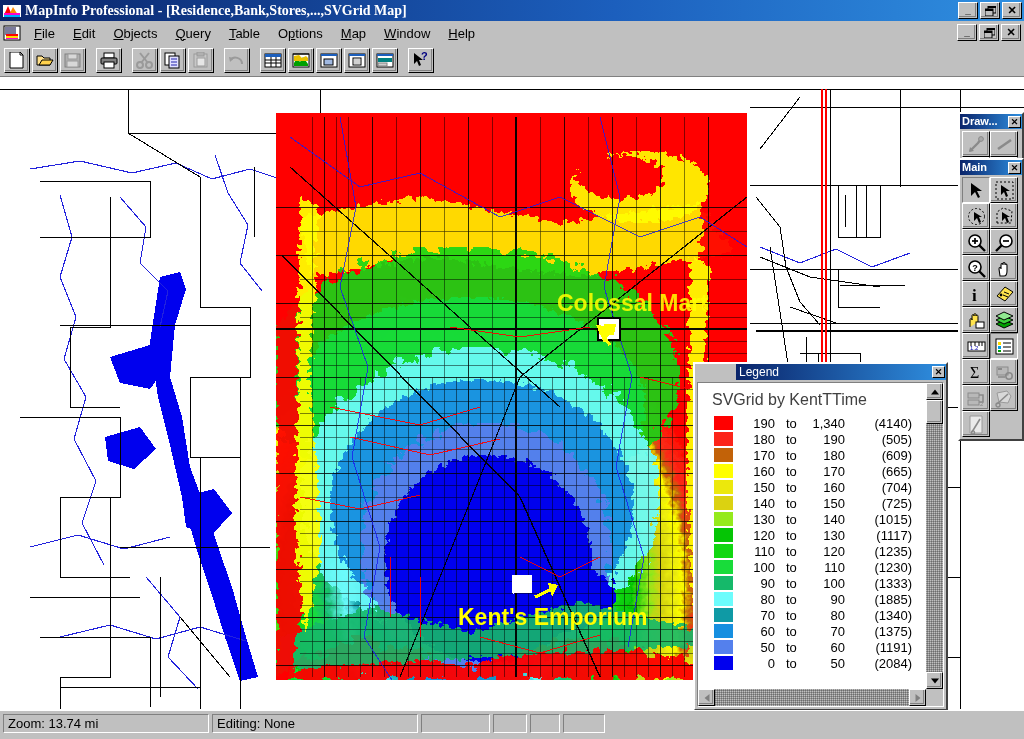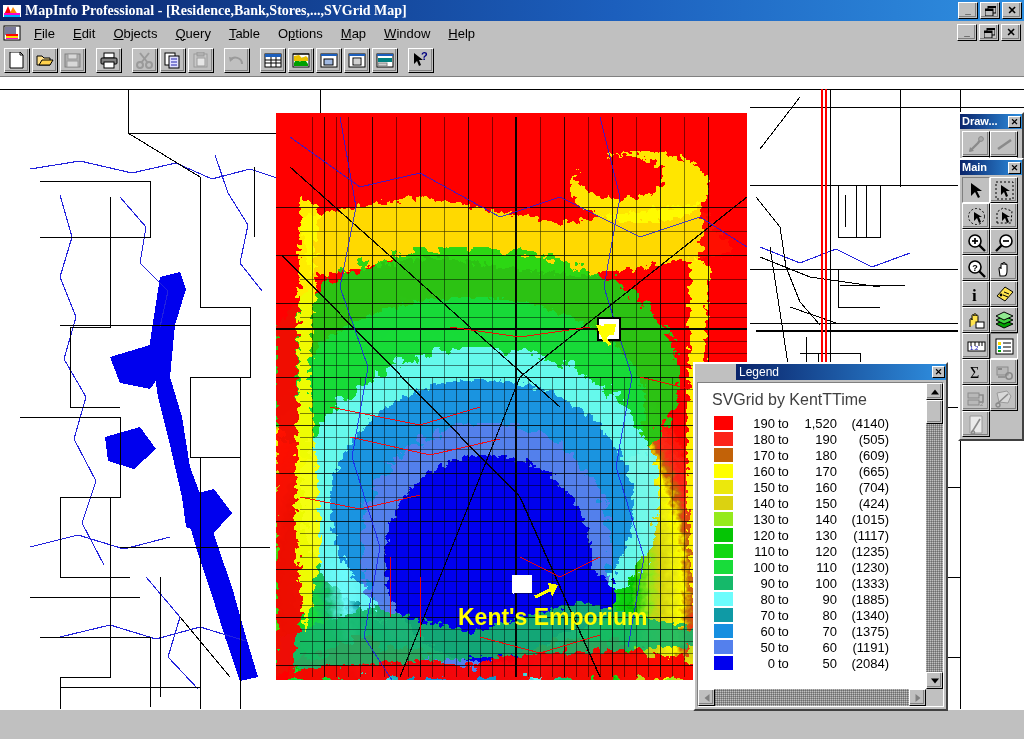--- a/index.html
+++ b/index.html
@@ -157,23 +157,23 @@
     overflow: hidden;
   }
   .lg-content { position: absolute; left: 0; top: 0; width: 225px; bottom: 17px; background:#fff; overflow:hidden; }
   .lg-heading {
     font-size: 16px; color: #404040; margin: 8px 0 6px 14px;
     font-family: "Liberation Sans", sans-serif; white-space: nowrap;
   }
   .lg-row { display: flex; align-items: center; height: 16px; margin-left: 16px; }
   .lg-swatch { width: 19px; height: 14px; flex: none; }
   .lg-from { width: 42px; text-align: right; font-size: 13px; }
-  .lg-to   { width: 18px; text-align: left; font-size: 13px; padding-left: 3px;}
+  .lg-to   { width: 18px; text-align: left; font-size: 13px; padding-left: 3px; margin-left: 8px;}
   .lg-hi   { width: 44px; text-align: right; font-size: 13px; }
-  .lg-cnt  { width: 52px; text-align: right; font-size: 13px; }
+  .lg-cnt  { width: 52px; text-align: right; font-size: 13px; margin-left: 15px; }
 
   
   .sb-v {
     position: absolute; right: 0; top: 0; width: 17px; bottom: 17px;
     background-image:
       repeating-linear-gradient(0deg, #ffffff 0 1px, #c0c0c0 1px 2px),
       repeating-linear-gradient(90deg, #ffffff 0 1px, #c0c0c0 1px 2px);
     background-blend-mode: multiply;
     background-color: #c0c0c0;
   }
@@ -717,20 +717,21 @@
       </g>
 
       <g>
         <path d="M600 255 L610 268" stroke="#ffff00" stroke-width="3" fill="none"></path>
         <polygon points="596,248 614,250 604,266" fill="#ffff00"></polygon>
         <path d="M535 520 L552 512" stroke="#ffff00" stroke-width="3.2" fill="none"></path>
         <polygon points="548,506 558,508 552,520" fill="#ffff00"></polygon>
       </g>
     </svg>
 
+    <div class="map-label" style="left:557px; top:213px; font-size:23px; opacity:0.88;">Colossal Mart</div>
     <div class="map-label" style="left:458px; top:527px; font-size:23px;">Kent's Emporium</div>
   </div>
 
   <div class="floatbar" style="left:958px; top:112px; width:66px;">
     <div class="fb-title">
       <span class="t">Draw...</span>
       <span class="fb-x">
         <span class="glyph" style="font-size:9px;font-weight:bold;">✕</span>
       </span>
     </div>
@@ -913,21 +914,21 @@
     </div>
     <div class="lg-body">
 
       <div class="lg-content">
         <div class="lg-heading">SVGrid by KentTTime</div>
         <div id="legend-rows">
             <div class="lg-row">
               <div class="lg-swatch" style="background: rgb(255, 0, 0);"></div>
               <div class="lg-from">190</div>
               <div class="lg-to">to</div>
-              <div class="lg-hi">1,520</div>
+              <div class="lg-hi">1,340</div>
               <div class="lg-cnt">(4140)</div>
             </div>
             <div class="lg-row">
               <div class="lg-swatch" style="background: rgb(252, 36, 25);"></div>
               <div class="lg-from">180</div>
               <div class="lg-to">to</div>
               <div class="lg-hi">190</div>
               <div class="lg-cnt">(505)</div>
             </div>
             <div class="lg-row">
@@ -949,21 +950,21 @@
               <div class="lg-from">150</div>
               <div class="lg-to">to</div>
               <div class="lg-hi">160</div>
               <div class="lg-cnt">(704)</div>
             </div>
             <div class="lg-row">
               <div class="lg-swatch" style="background: rgb(219, 210, 17);"></div>
               <div class="lg-from">140</div>
               <div class="lg-to">to</div>
               <div class="lg-hi">150</div>
-              <div class="lg-cnt">(424)</div>
+              <div class="lg-cnt">(725)</div>
             </div>
             <div class="lg-row">
               <div class="lg-swatch" style="background: rgb(149, 234, 28);"></div>
               <div class="lg-from">130</div>
               <div class="lg-to">to</div>
               <div class="lg-hi">140</div>
               <div class="lg-cnt">(1015)</div>
             </div>
             <div class="lg-row">
               <div class="lg-swatch" style="background: rgb(5, 197, 5);"></div>
@@ -1046,14 +1047,22 @@
           <span class="tri" style="border-top:4px solid transparent;border-bottom:4px solid transparent;border-right:5px solid #808080;"></span>
         </div>
         <div class="sb-arrow" style="right:0;top:0;">
           <span class="tri" style="border-top:4px solid transparent;border-bottom:4px solid transparent;border-left:5px solid #808080;"></span>
         </div>
       </div>
       <div class="sb-corner"></div>
     </div>
   </div>
 
+  <div class="statusbar">
+    <div class="sbpane" style="width:206px;">Zoom: 13.74 mi</div>
+    <div class="sbpane" style="width:206px;">Editing: None</div>
+    <div class="sbpane" style="width:69px;"></div>
+    <div class="sbpane" style="width:34px;"></div>
+    <div class="sbpane" style="width:30px;"></div>
+    <div class="sbpane" style="width:42px;"></div>
+  </div>
 
 </div>
 
 </body></html>

